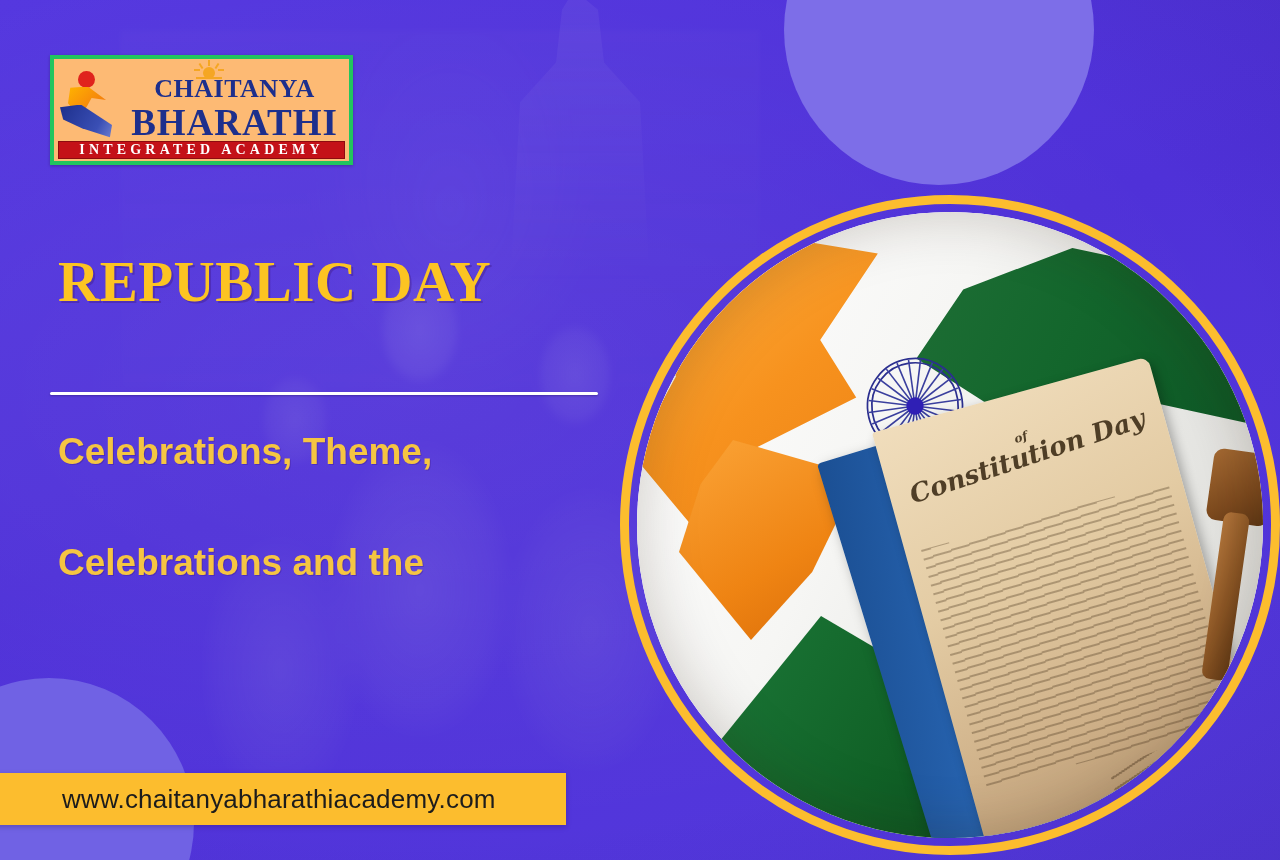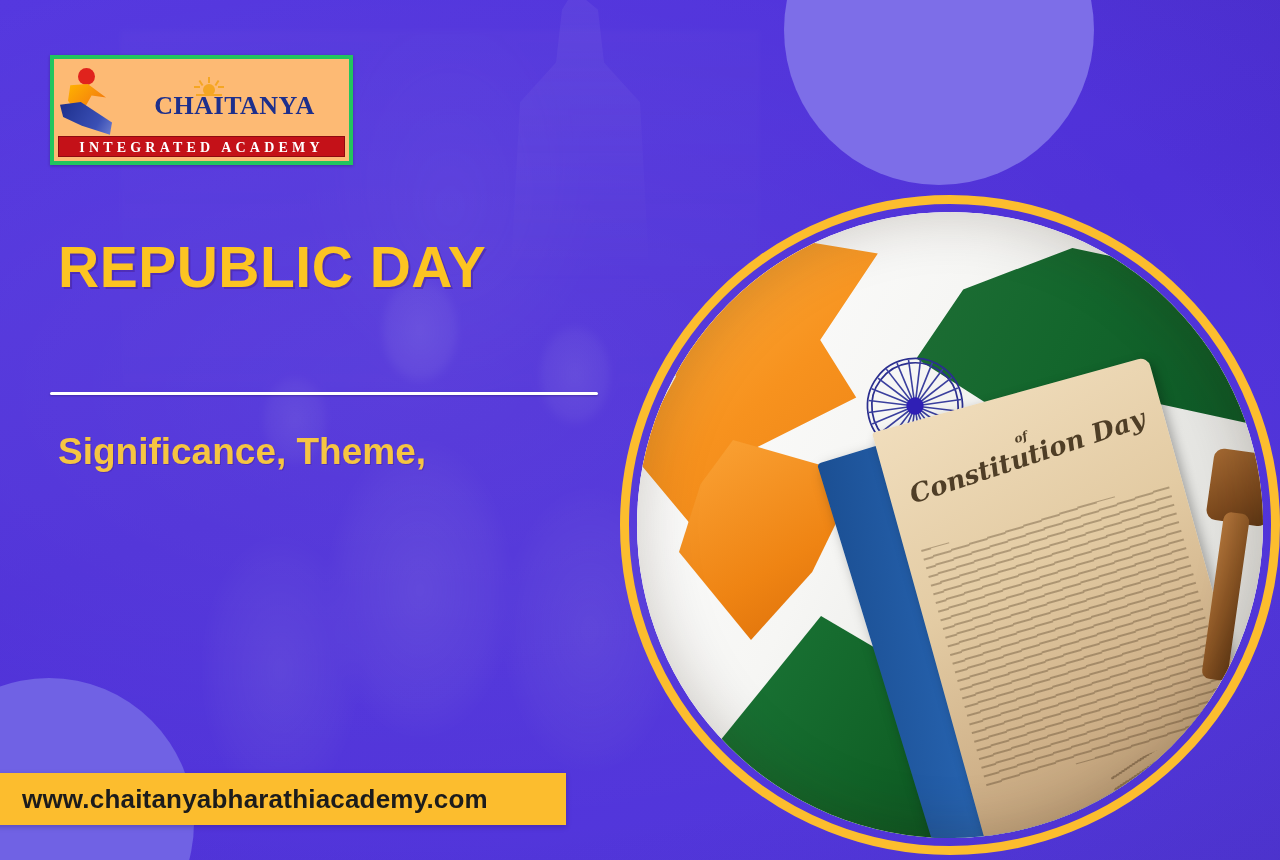--- a/index.html
+++ b/index.html
@@ -107,21 +107,21 @@
     display:flex; align-items:flex-end; justify-content:center;
   }
   .logo-bar span{
     font-family:"Liberation Serif", serif;
     font-size:14px; font-weight:bold; color:#ffffff;
     letter-spacing:4.2px;
   }
 
   
   .headline{
-    position:absolute; left:58px; top:238px; width:600px;
+    position:absolute; left:58px; top:252px; width:600px;font-family:Liberation Serif, serif;
   }
   .headline h1{
     font-size:57px; line-height:1.05;
     font-weight:bold; color:#fcc422;
     letter-spacing:.5px;
     text-shadow:2px 2px 0 rgba(60,20,120,.35);
   }
   .divider{
     position:absolute; left:50px; top:392px; width:548px; height:3px;
     background:#ffffff; border-radius:2px;
@@ -139,22 +139,23 @@
   
   .url-bar{
     position:absolute; left:-12px; bottom:35px;
     width:578px; height:52px;
     background:#fcbd2e;
     display:flex; align-items:center;
     padding-left:34px;
     box-shadow:0 2px 5px rgba(30,10,80,.25);
   }
   .url-bar span{
-    font-size:26px; font-weight:bold; color:#1c1c1c;
+    font-size:26px; font-weight:normal; color:#1c1c1c;
     letter-spacing:.2px;
+    margin-left:40px;
   }
 
   
   .photo-ring{
     position:absolute; left:620px; top:195px;
     width:660px; height:660px;
     border-radius:50%;
     border:9px solid #fcbd2e;
     padding:8px;
     background:transparent;
@@ -309,40 +310,41 @@
             <circle cx="17" cy="13" r="6"></circle>
             <rect x="16" y="0" width="2" height="6"></rect>
             <rect x="8" y="3" width="2" height="6" transform="rotate(-32 9 6)"></rect>
             <rect x="24" y="3" width="2" height="6" transform="rotate(32 25 6)"></rect>
             <rect x="2" y="9" width="6" height="2"></rect>
             <rect x="26" y="9" width="6" height="2"></rect>
           </g>
           <rect x="4" y="17" width="26" height="2" fill="#f5a623"></rect>
         </svg>
         <div class="logo-line1">CHAITANYA</div>
+        <div class="logo-line2">BHARATHI</div>
       </div>
     </div>
     <div class="logo-bar">
       <span>INTEGRATED ACADEMY</span>
     </div>
   </div>
 
   <div class="headline">
     <h1>
       <span>REPUBLIC DAY</span><br>
     </h1>
   </div>
 
   <div class="divider"></div>
 
   <div class="subhead">
     <p>
-      <span>Significance, Theme,</span><br>
+      <span>Celebrations, Theme,</span><br>
       <br>
-      <br>
+      <span>Celebrations and the</span><br>
     </p>
   </div>
 
   <div class="url-bar">
     <span>www.chaitanyabharathiacademy.com</span>
   </div>
 
   <div class="photo-ring">
     <div class="photo">
       <div class="flag-white"></div>

